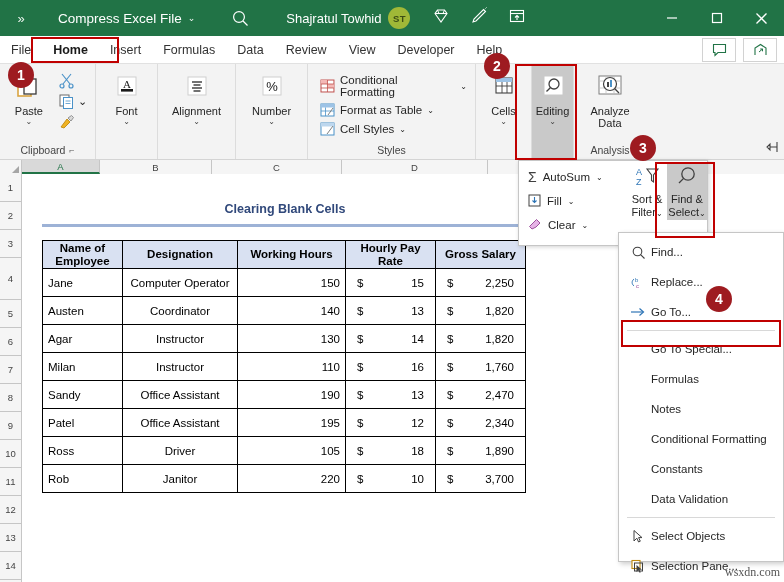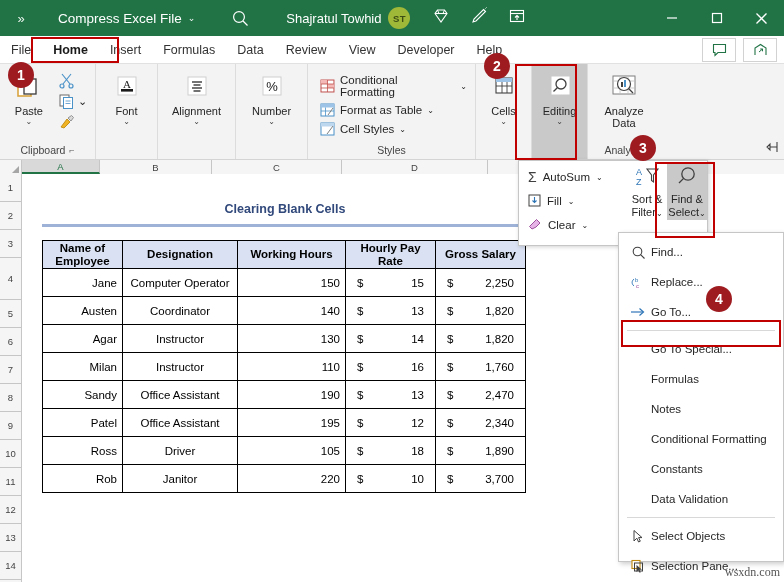--- a/index.html
+++ b/index.html
@@ -106,21 +106,21 @@
   .sheet-title { position:absolute; left: 40px; top: 42px; width: 490px; text-align:center;
                  font-size: 12.5px; font-weight: bold; color: #31497b; }
   .title-rule { position:absolute; left: 42px; top: 64px; width: 488px; height: 3px; background:#9db2d6; }
 
   table.data { position:absolute; left: 42px; top: 80px; border-collapse: collapse; }
   table.data th, table.data td {
     border: 1px solid #000000; font-size: 11.5px; color: #000000;
     height: 28px; padding: 0 5px; background: #ffffff;
   }
   table.data th { background: #d9e1f2; font-weight: bold; text-align: center; line-height: 13px; }
-  td.c-name { width: 80px; text-align: right; }
+  td.c-name { width: 80px; text-align: left; }
   td.c-desig { width: 115px; text-align: center; }
   td.c-hours { width: 108px; text-align: right; padding-right: 18px; }
   td.c-money { width: 90px; text-align: right; padding: 0; }
   .money { display:flex; justify-content: space-between; padding: 0 6px; }
   th.h-name { width: 80px; }
   th.h-desig { width: 115px; }
   th.h-hours { width: 108px; }
   th.h-rate { width: 90px; }
   th.h-gross { width: 90px; }
 
@@ -389,21 +389,21 @@
                 <line x1="18" y1="9" x2="18" y2="20" stroke="#404040" stroke-width=".9"></line>
               </svg>
           </div>
           <div class="lbl">Cells</div>
           <div class="dn">⌄</div>
         </div>
       </div>
       <div class="group-label">&nbsp;</div>
     </div>
 
-    <div class="group editing-grp" style="width:56px">
+    <div class="group editing-grp" style="width:42px">
       <div class="group-body" style="justify-content:center;width:100%">
         <div class="bigbtn">
           <div class="ic">
             <svg width="30" height="30" viewBox="0 0 30 30">
                 <rect x="7" y="4" width="17" height="17" fill="#ffffff" stroke="#ffffff" stroke-width="1"></rect>
                 <circle cx="16" cy="11" r="5" fill="none" stroke="#404040" stroke-width="1.3"></circle>
                 <line x1="12.3" y1="14.7" x2="8.5" y2="18.5" stroke="#404040" stroke-width="1.3"></line>
               </svg>
           </div>
           <div class="lbl">Editing</div>

